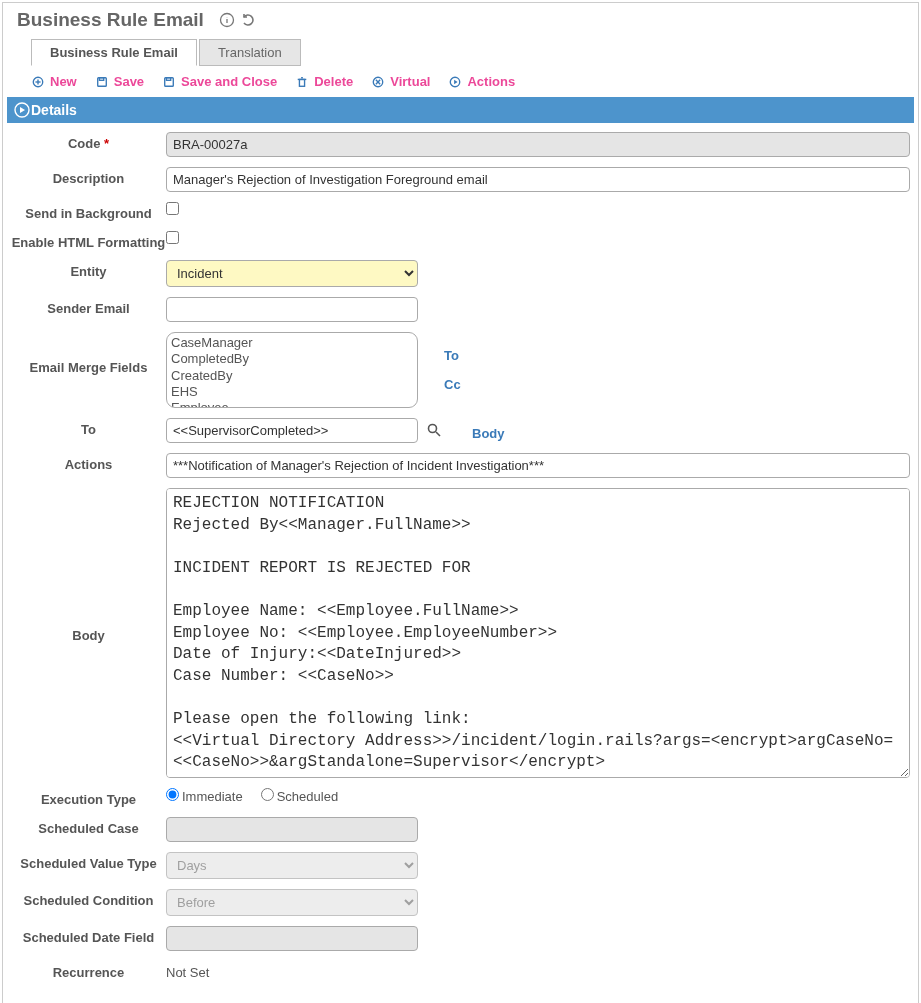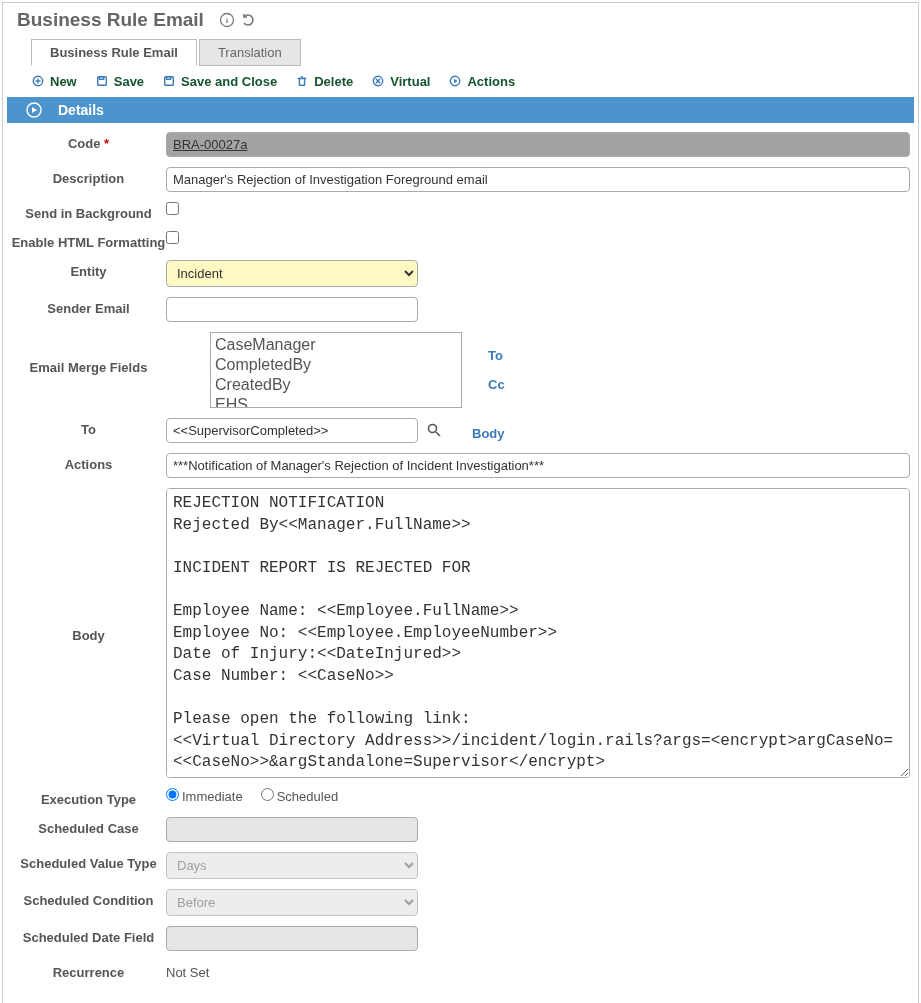--- a/index.html
+++ b/index.html
@@ -5,35 +5,35 @@
 * { box-sizing: border-box; margin: 0; padding: 0; }
 body { font-family: "Segoe UI", Tahoma, Arial, sans-serif; font-size: 13px; color: #555; background: #fff; }
 .page { border: 1px solid #ccc; margin: 2px; padding-bottom: 20px; }
 .header { display: flex; align-items: center; padding: 6px 14px 8px 14px; }
 .header h1 { font-size: 19px; font-weight: bold; color: #666; margin-right: 10px; }
 .header-icon { margin-left: 4px; width: 18px; height: 18px; display:inline-flex; align-items:center; justify-content:center; color:#777; cursor:pointer;}
 .tabs { display: flex; margin-left: 28px; padding: 0; }
 .tab { padding: 5px 18px; font-size: 13px; border: 1px solid #bbb; background: #e6e6e6; color: #666; cursor: pointer; margin-right: 2px; }
 .tab.active { background: #fff; border-bottom: 1px solid #fff; font-weight: bold; color: #555; }
 .toolbar { display: flex; gap: 18px; padding: 8px 0 8px 28px; }
-.tb-item { display: inline-flex; align-items: flex-start; gap: 5px; color: #14532d; font-weight: bold; font-size: 13px; cursor: pointer; }
+.tb-item { display: inline-flex; align-items: center; gap: 5px; color: #ec4899; font-weight: bold; font-size: 13px; cursor: pointer; }
 .tb-icon { width: 14px; height: 14px; display:inline-flex; align-items:center; justify-content:center; }
-.section-hdr { background: #4d94cc; color: #fff; padding: 4px 18px; display: flex; align-items: center; gap: 15px; font-weight: bold; font-size: 14px; margin: 0 4px; }
+.section-hdr { background: #4d94cc; color: #fff; padding: 4px 6px; display: flex; align-items: center; gap: 0; font-weight: bold; font-size: 14px; margin: 0 4px; }
 .section-hdr .hdr-icon { width:18px; height:18px; display:inline-flex; align-items:center; justify-content:center; }
 .form-body { padding: 4px 8px 0 8px; }
 .row { display: flex; align-items: flex-start; padding: 5px 0; }
 .row .lbl { width: 155px; flex-shrink: 0; font-size: 13px; font-weight: 600; color: #555; padding-top: 4px; text-align: center; }
 .row .ctl { flex: 1; display: flex; align-items: center; gap: 8px; }
 .req { color: #c00; }
 input[type="text"], select, textarea { width: 100%; border: 1px solid #aaa; border-radius: 4px; padding: 4px 6px; font-size: 13px; font-family: inherit; color:#333; }
-input[type="text"].highlight { background: #a3a3a3; text-decoration: underline; }
+input[type="text"].highlight { background: #e5e5e5; }
 select { appearance: menulist; background:#fef9c3; }
 .fixed250 { width: 252px; flex: 0 0 252px; }
 .fixedTo { width: 252px; flex: 0 0 252px; }
-.multibox { width: 252px; height: 76px; border: 1px solid #aaa; border-radius: 0; padding: 2px 4px; overflow-y: scroll; line-height: 1.25; font-size: 16px; margin-left: 44px; }
+.multibox { width: 252px; height: 76px; border: 1px solid #aaa; border-radius: 9px; padding: 2px 4px; overflow-y: scroll; line-height: 1.25; font-size: 13px; }
 .multibox div { cursor: default; }
 .merge-links { display: flex; flex-direction: column; gap: 14px; margin-left: 18px; }
 .merge-links a { color: #3a7ab8; font-weight: bold; font-size: 13px; text-decoration:none; cursor:pointer;}
 .search-ic { width:18px; height:18px; color:#555; }
 .body-link { margin-left:20px; color:#3a7ab8; font-weight:bold; font-size:13px; text-decoration:none; cursor:pointer; padding-top:6px;}
 textarea.body-ta { width: 100%; height: 290px; font-family: "Courier New", monospace; font-size: 16px; line-height: 1.35; resize: both; }
 .radio-grp label { margin-right: 10px; font-size:13px; color:#555; }
 .radio-grp input { margin-right: 3px; }
 input:disabled, select:disabled { background: #e5e5e5; color:#777; }
 .static-text { font-size:13px; padding-top:4px; }

